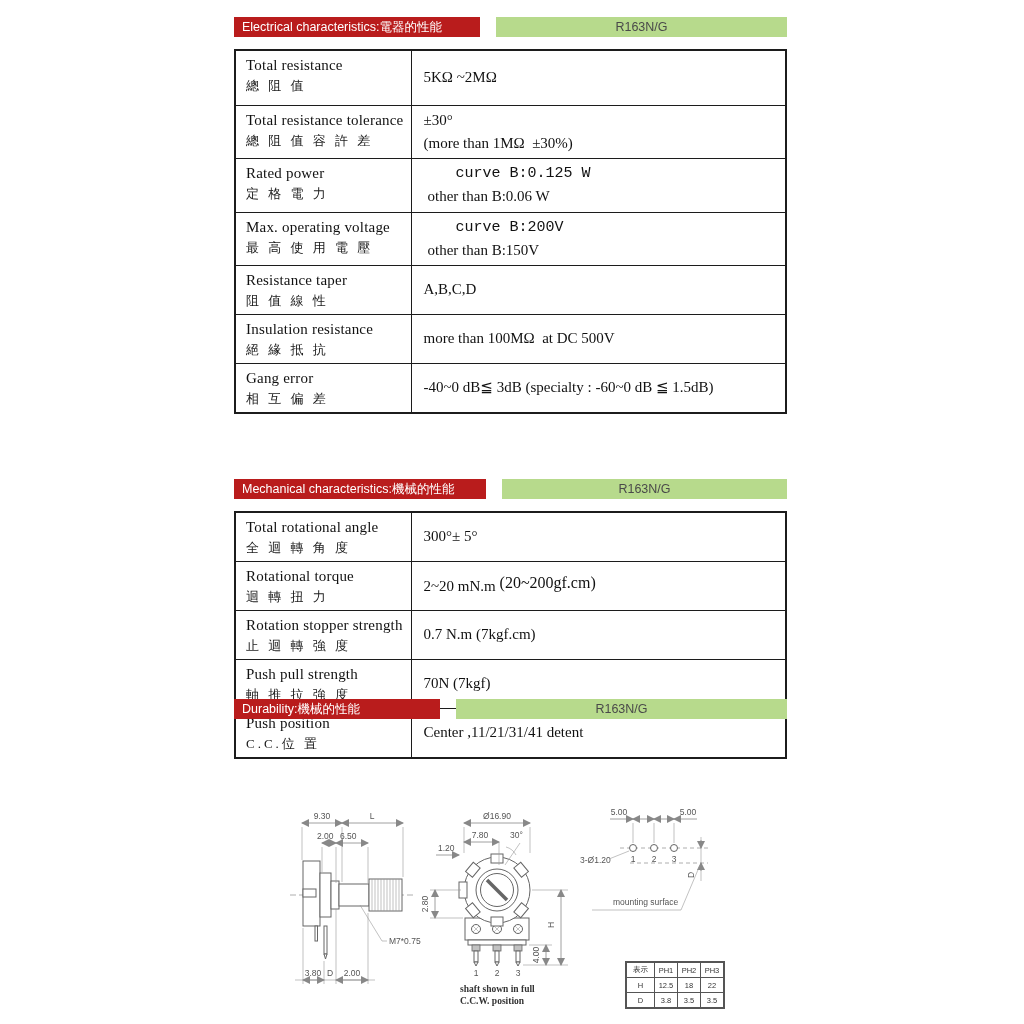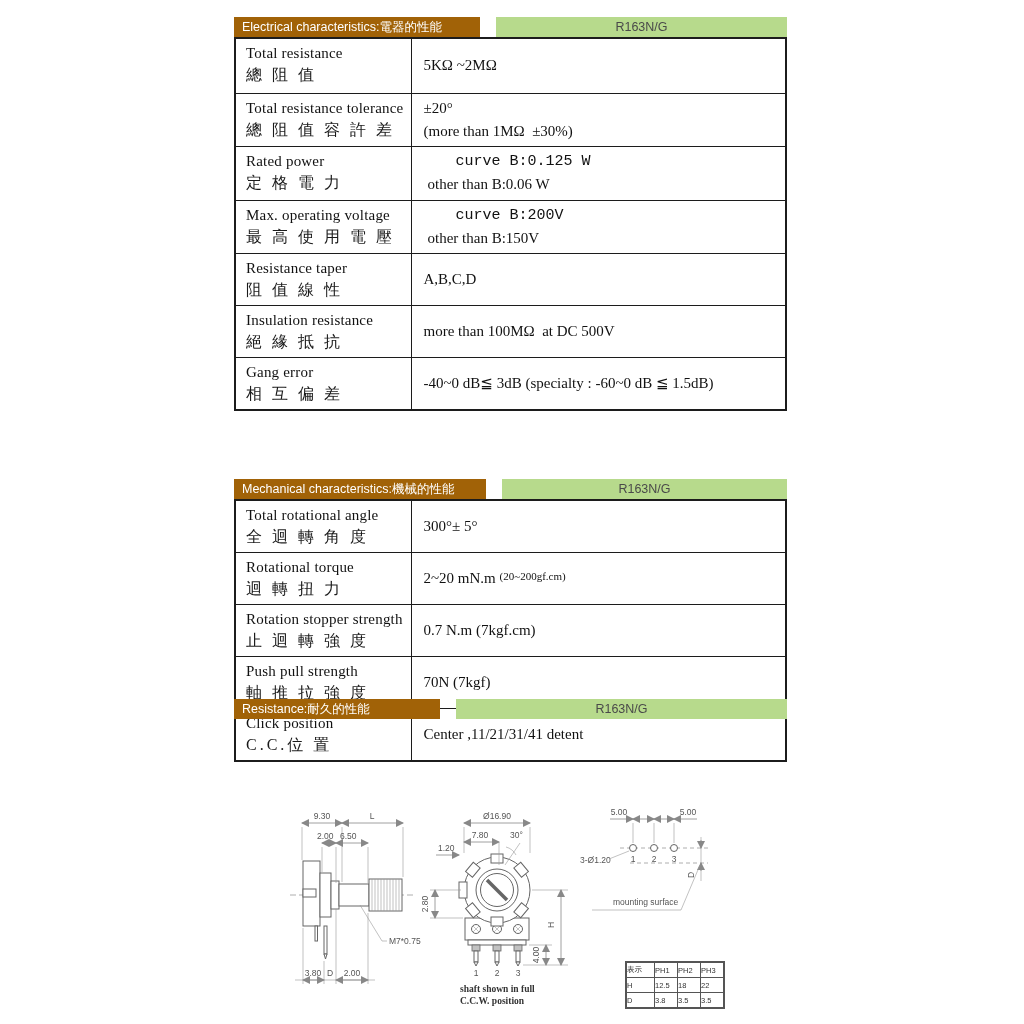--- a/index.html
+++ b/index.html
@@ -1,51 +1,51 @@
 <!DOCTYPE html>
 <html><head>
 <meta charset="utf-8">
 <style>
   html,body{margin:0;padding:0;}
   body{width:1024px;height:1024px;background:#fdfdfd;position:relative;
        font-family:"Liberation Serif",serif;color:#111;}
   .page{position:absolute;inset:0;background:#fff;}
   .sec{position:absolute;left:234px;width:553px;}
   .sec-head{display:flex;height:20px;}
-  .sec-title{background:#a16207;color:#fff;font:12.5px/20px "Liberation Sans",sans-serif;
+  .sec-title{background:#b91c1c;color:#fff;font:12.5px/20px "Liberation Sans",sans-serif;
              padding:0 8px;box-sizing:border-box;white-space:nowrap;overflow:hidden;}
   .w-elec{width:246px;}.w-mech{width:252px;}.w-dur{width:206px;}
   .sec-model{flex:1;margin-left:16px;background:#b7da8c;color:#4a4a4a;text-align:center;
              font:12.5px/20px "Liberation Sans",sans-serif;}
-  table.spec{border-collapse:collapse;width:100%;margin-top:0;table-layout:fixed;
+  table.spec{border-collapse:collapse;width:100%;margin-top:12px;table-layout:fixed;
              border:2px solid #1c1c1c;}
   .spec td{border:1px solid #1c1c1c;padding:0;}
   td.lab{vertical-align:top;padding:6px 6px 4px 10px;}
   .en{font-size:15px;letter-spacing:.2px;}
-  .zh{font-size:16px;letter-spacing:3px;margin-top:3px;color:#1a1a1a;}
+  .zh{font-size:13px;letter-spacing:3px;margin-top:3px;color:#1a1a1a;}
   td.val{vertical-align:middle;padding:3px 8px 3px 12px;font-size:15px;}
   .vline{white-space:pre;line-height:1.55;}
   .ind-a{margin-left:32px;font-family:Liberation Mono, monospace;}
   .ind-b{margin-left:4px;}
-  .sup{font-size:11px;position:relative;top:-3px;}
+  .sup{font-size:16px;position:relative;top:-3px;}
   
   .drawings{position:absolute;left:280px;top:785px;width:470px;height:235px;}
   svg text{font:8.5px "Liberation Sans",sans-serif;fill:#555;}
   svg text.cap{font:bold 9.5px "Liberation Serif",serif;fill:#333;}
   .dim{stroke:#888;stroke-width:.8;fill:none;}
   .thin{stroke:#999;stroke-width:.6;fill:none;}
   .out{stroke:#666;stroke-width:1;fill:#fff;}
   .fillg{fill:#c2c2c2;stroke:#666;stroke-width:.8;}
   .dash{stroke:#999;stroke-width:.8;stroke-dasharray:6 3;fill:none;}
   .dash2{stroke:#999;stroke-width:.8;stroke-dasharray:4 3;fill:none;}
   .slot{stroke:#666;stroke-width:3.5;}
   
   table.ptable{position:absolute;left:625px;top:961px;border-collapse:collapse;
                font:7.5px "Liberation Sans",sans-serif;color:#333;border:2px solid #555;}
-  .ptable td{border:1px solid #555;width:22px;height:14px;padding:0;}
+  .ptable td{border:1px solid #555;width:22px;height:14px;text-align:center;padding:0;}
   .ptable td.c0{width:27px;}
 </style>
 </head>
 <body>
 
 <div class="page">
 
   <div class="sec" style="top:17px;">
     <div class="sec-head">
       <div class="sec-title w-elec">Electrical characteristics:電器的性能</div>
@@ -65,21 +65,21 @@
         <td class="val">
               <div class="vline">5KΩ ~2MΩ</div>
             </td>
       </tr>
       <tr style="height:50px">
         <td class="lab">
               <div class="en">Total resistance tolerance</div>
               <div class="zh">總 阻 值 容 許 差</div>
             </td>
         <td class="val">
-          <div class="vline">±20°</div>
+          <div class="vline">±30°</div>
           <div class="vline">(more than 1MΩ  ±30%)</div>
         </td>
       </tr>
       <tr style="height:52px">
         <td class="lab">
               <div class="en">Rated power</div>
               <div class="zh">定 格 電 力</div>
             </td>
         <td class="val">
           <div class="vline ind-a">curve B:0.125 W</div>
@@ -169,34 +169,34 @@
         <td class="lab">
               <div class="en">Push pull strength</div>
               <div class="zh">軸 推 拉 強 度</div>
             </td>
         <td class="val">
               <div class="vline">70N (7kgf)</div>
             </td>
       </tr>
       <tr style="height:39px">
         <td class="lab">
-              <div class="en">Click position</div>
+              <div class="en">Push position</div>
               <div class="zh">C.C.位 置</div>
             </td>
         <td class="val">
               <div class="vline">Center ,11/21/31/41 detent</div>
             </td>
       </tr>
     </tbody>
       </table>
   </div>
 
   <div class="sec" style="top:699px;">
     <div class="sec-head">
-      <div class="sec-title w-dur">Resistance:耐久的性能</div>
+      <div class="sec-title w-dur">Durability:機械的性能</div>
       <div class="sec-model">R163N/G</div>
     </div>
   </div>
 
   <div class="drawings">
     <svg width="470" height="235" viewBox="0 0 470 235">
       <defs>
         <marker id="ar" markerWidth="8" markerHeight="8" refX="7" refY="4" orient="auto-start-reverse" markerUnits="userSpaceOnUse">
           <path d="M0,0L8,4L0,8Z" fill="#888"></path>
         </marker>

